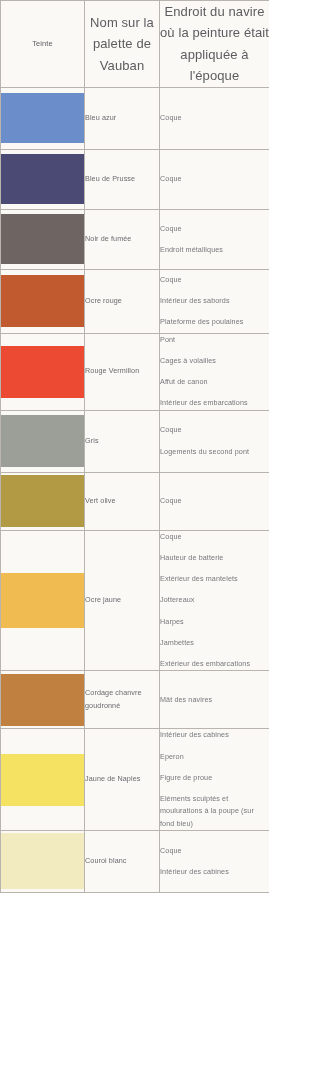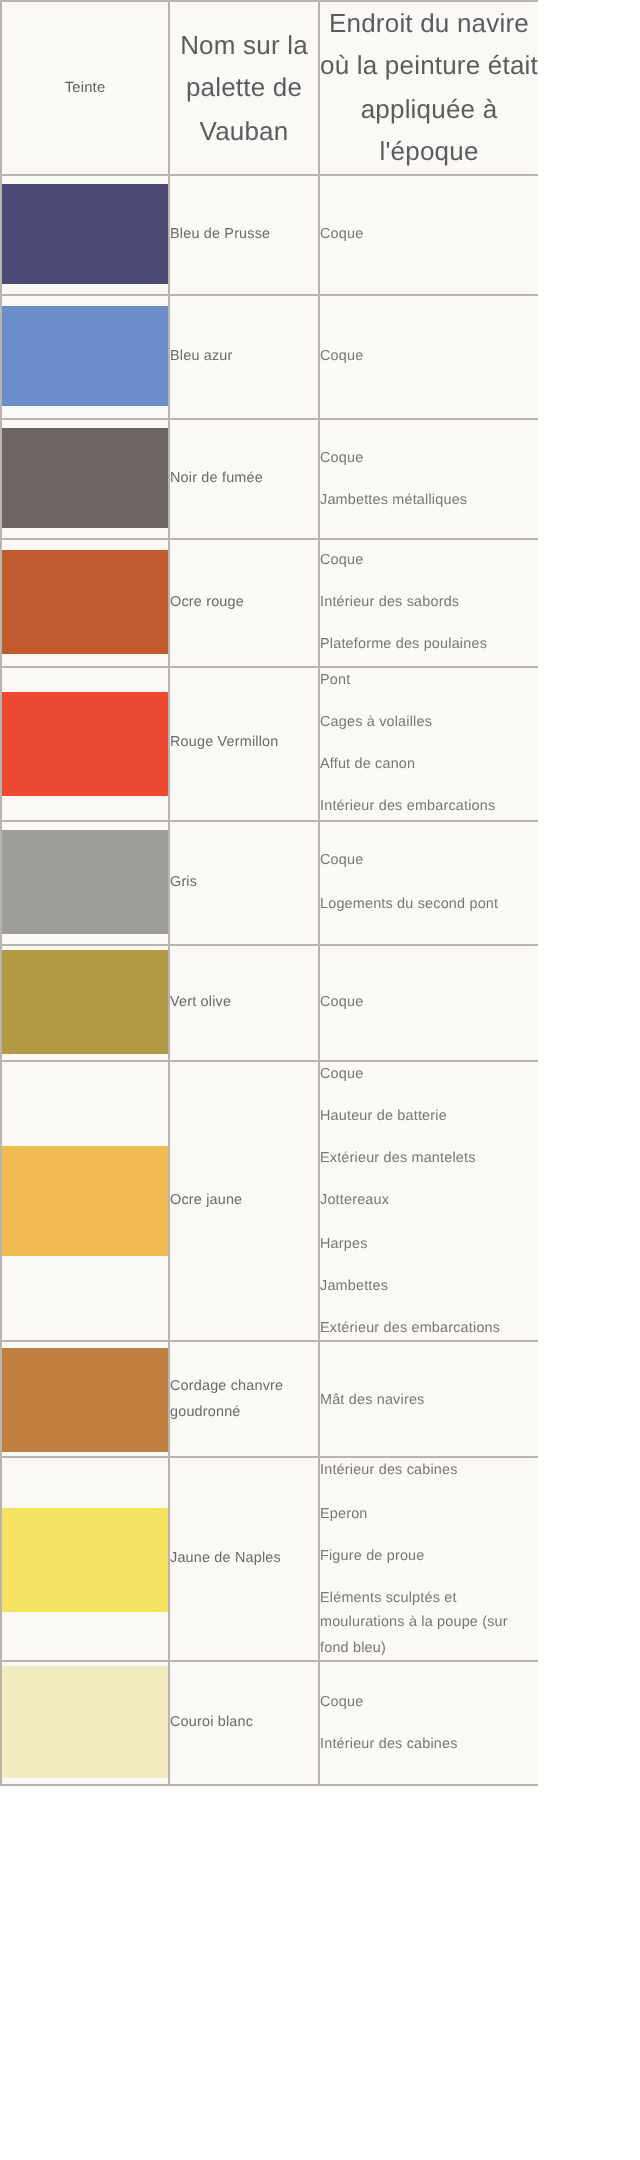--- a/index.html
+++ b/index.html
@@ -86,46 +86,46 @@
     <col class="col-usage">
   </colgroup>
   <thead>
     <tr>
       <th class="th-teinte">Teinte</th>
       <th>Nom sur la palette de Vauban</th>
       <th>Endroit du navire où la peinture était appliquée à l'époque</th>
     </tr>
   </thead>
   <tbody id="table-body">
+      <tr style="height: 62px;">
+        <td class="swatch-cell">
+          <span class="swatch" style="background: rgb(107, 142, 203); height: 50px;"></span>
+        </td>
+        <td class="name-cell">Bleu azur</td>
+        <td class="usage-cell">
+          <span class="usage-item">Coque</span>
+        </td>
+      </tr>
       <tr style="height: 60px;">
         <td class="swatch-cell">
           <span class="swatch" style="background: rgb(74, 74, 117); height: 50px;"></span>
         </td>
         <td class="name-cell">Bleu de Prusse</td>
         <td class="usage-cell">
           <span class="usage-item">Coque</span>
         </td>
       </tr>
-      <tr style="height: 62px;">
-        <td class="swatch-cell">
-          <span class="swatch" style="background: rgb(107, 142, 203); height: 50px;"></span>
-        </td>
-        <td class="name-cell">Bleu azur</td>
-        <td class="usage-cell">
-          <span class="usage-item">Coque</span>
-        </td>
-      </tr>
       <tr style="height: 60px;">
         <td class="swatch-cell">
           <span class="swatch" style="background: rgb(110, 100, 97); height: 50px;"></span>
         </td>
         <td class="name-cell">Noir de fumée</td>
         <td class="usage-cell">
           <span class="usage-item">Coque</span>
-          <span class="usage-item">Jambettes métalliques</span>
+          <span class="usage-item">Endroit métalliques</span>
         </td>
       </tr>
       <tr style="height: 64px;">
         <td class="swatch-cell">
           <span class="swatch" style="background: rgb(194, 90, 48); height: 52px;"></span>
         </td>
         <td class="name-cell">Ocre rouge</td>
         <td class="usage-cell">
           <span class="usage-item">Coque</span>
           <span class="usage-item">Intérieur des sabords</span>

